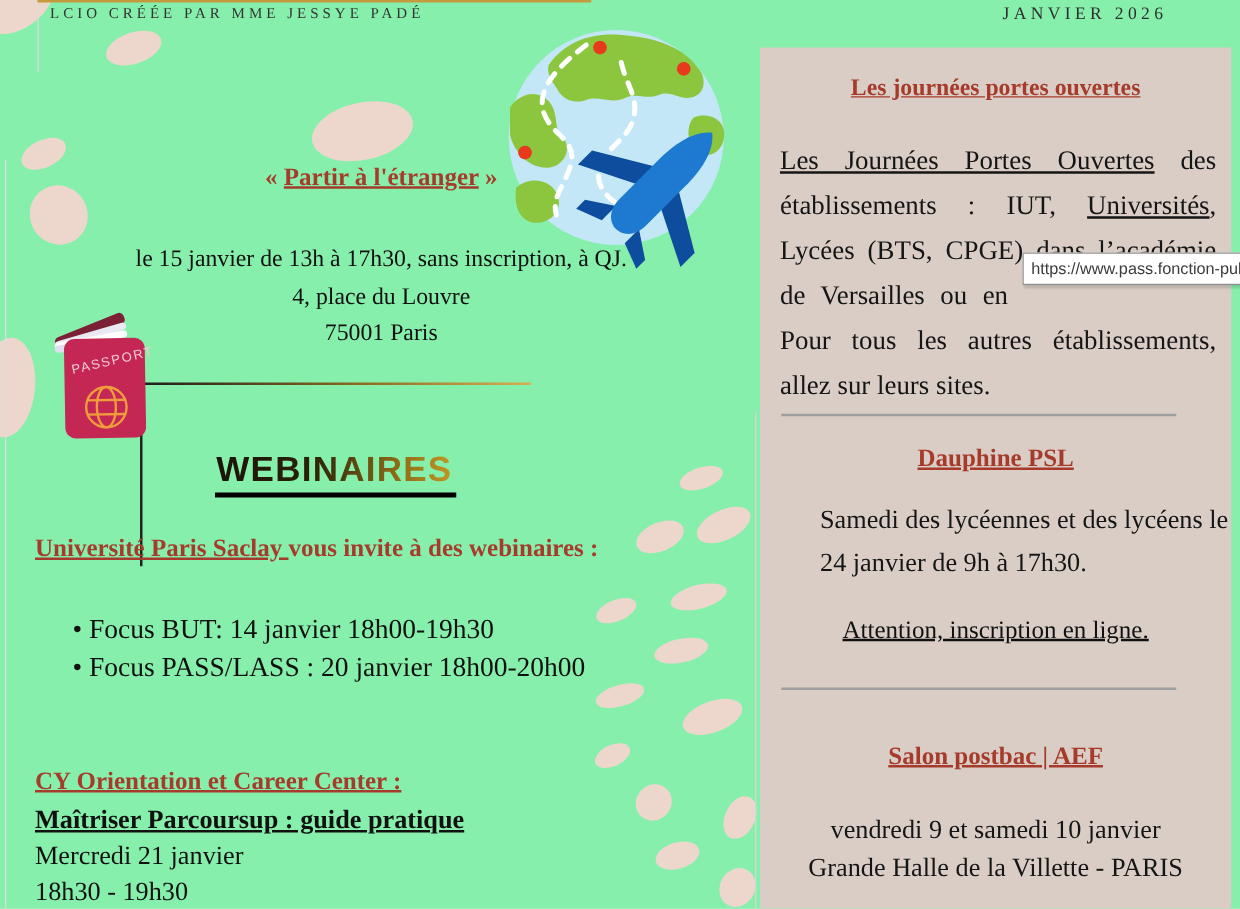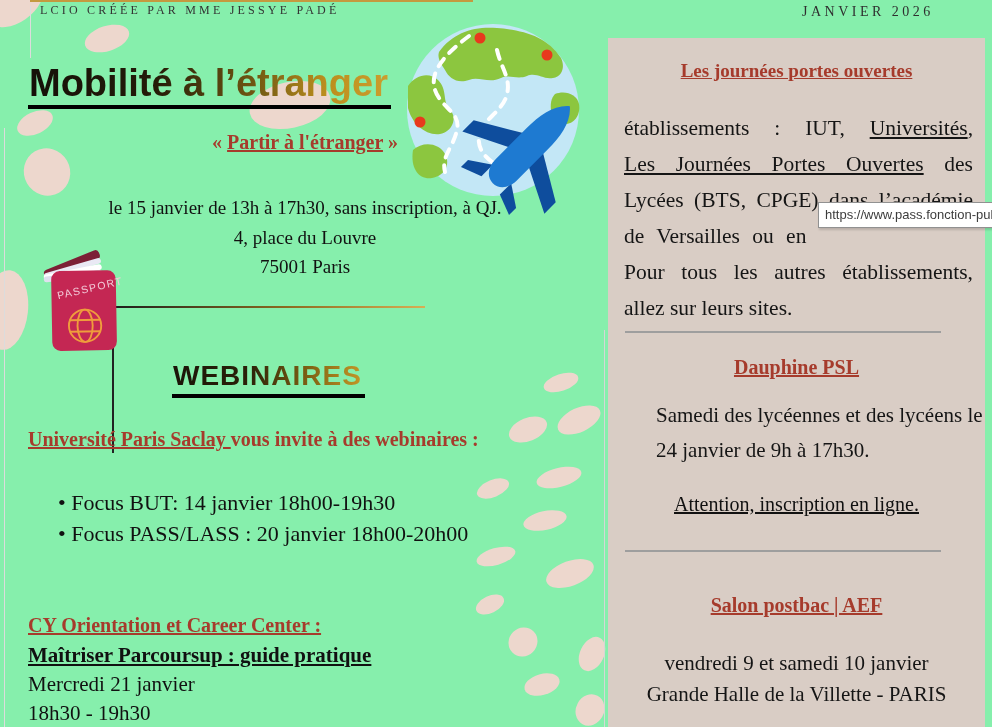--- a/index.html
+++ b/index.html
@@ -87,21 +87,20 @@
   <div class="blob" style="left:576px;top:694px;width:28px;height:32px;transform:rotate(28deg);"></div>
 
   <div class="goldline"></div>
   <div class="frameline" style="left:4px;top:128px;width:1px;height:599px;"></div>
   <div class="frameline" style="left:604px;top:330px;width:1px;height:397px;background:#d6d6d6;"></div>
   <div class="frameline" style="left:30px;top:6px;width:1px;height:52px;"></div>
 
   <div class="hdr-left">LCIO CRÉÉE PAR MME JESSYE PADÉ</div>
   <div class="hdr-right">JANVIER 2026</div>
 
-  <div class="title">Mobilité à l’étranger</div>
 
   <div class="subtitle">
     <span>« </span><span class="ul">Partir à l'étranger</span><span> »</span>
   </div>
 
   <div class="event">
     <div>le 15 janvier de 13h à 17h30, sans inscription, à QJ.</div>
     <div>4, place du Louvre</div>
     <div>75001 Paris</div>
   </div>
@@ -166,22 +165,22 @@
     <div class="cy-s">Maîtriser Parcoursup : guide pratique</div>
     <div class="cy-d">Mercredi 21 janvier</div>
     <div class="cy-d">18h30 - 19h30</div>
   </div>
 
   <div class="panel">
 
     <div class="p-head" style="top:22px;font-size:19px;">Les journées portes ouvertes</div>
 
     <div class="para">
+      <div class="jline"><span class="ul">Les Journées Portes Ouvertes</span><span> des</span></div>
       <div class="jline"><span>établissements : IUT, </span><span class="ul">Universités</span><span>,</span></div>
-      <div class="jline"><span class="ul">Les Journées Portes Ouvertes</span><span> des</span></div>
       <div class="jline">Lycées (BTS, CPGE) dans l’académie</div>
       <div class="nline" style="word-spacing:7px;">de Versailles ou en</div>
       <div class="jline">Pour tous les autres établissements,</div>
       <div class="nline">allez sur leurs sites.</div>
     </div>
 
     <div class="divider" style="top:293px;"></div>
 
     <div class="p-head" style="top:318px;font-size:20px;text-align:center;">Dauphine PSL</div>
 

